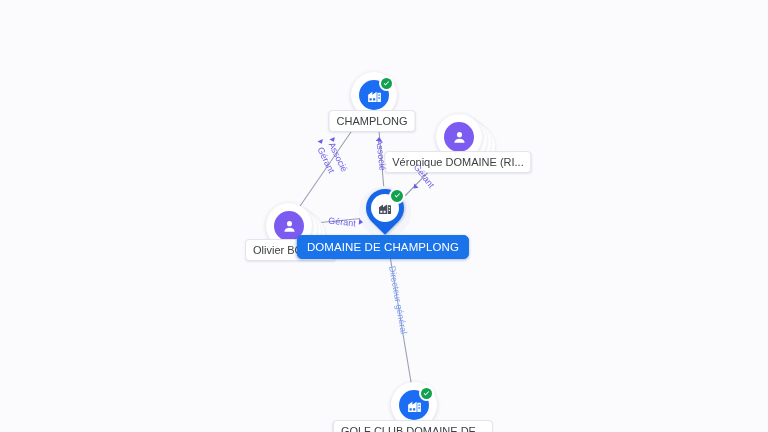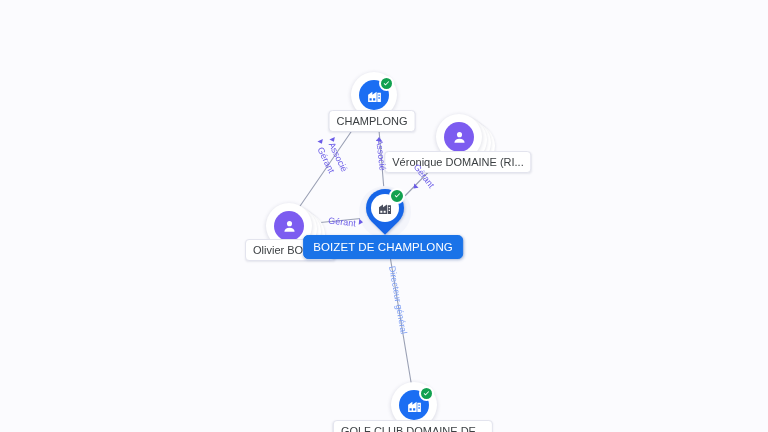--- a/index.html
+++ b/index.html
@@ -262,21 +262,21 @@
           </svg>
         </div>
         <div class="verified-badge">
           <svg width="9" height="9" viewBox="0 0 24 24" aria-hidden="true">
             <path fill="#ffffff" d="M9.3 17.2 4.6 12.5l1.6-1.6 3.1 3.1 8-8 1.6 1.6z"></path>
           </svg>
         </div>
       </div>
     </div>
   </div>
-  <div class="node-label selected" style="left:383px; top:235px;">BOIZET DE CHAMPLONG</div>
+  <div class="node-label selected" style="left:383px; top:235px;">DOMAINE DE CHAMPLONG</div>
 
   <div class="node" style="left:414px; top:405px;">
     <div class="node-shell">
       <div class="node-disc company">
         <svg width="17" height="17" viewBox="0 0 24 24" aria-hidden="true">
           <path fill="#ffffff" d="M3 21V11l6-4.2V11l6-4.2V21H3zm2-2h3v-3H5v3zm5 0h3v-3h-3v3z"></path>
           <path fill="#ffffff" d="M16 8h5v13h-5V8zm1.5 2.5v2h2v-2h-2zm0 4v2h2v-2h-2z"></path>
         </svg>
       </div>
       <div class="verified-badge">

